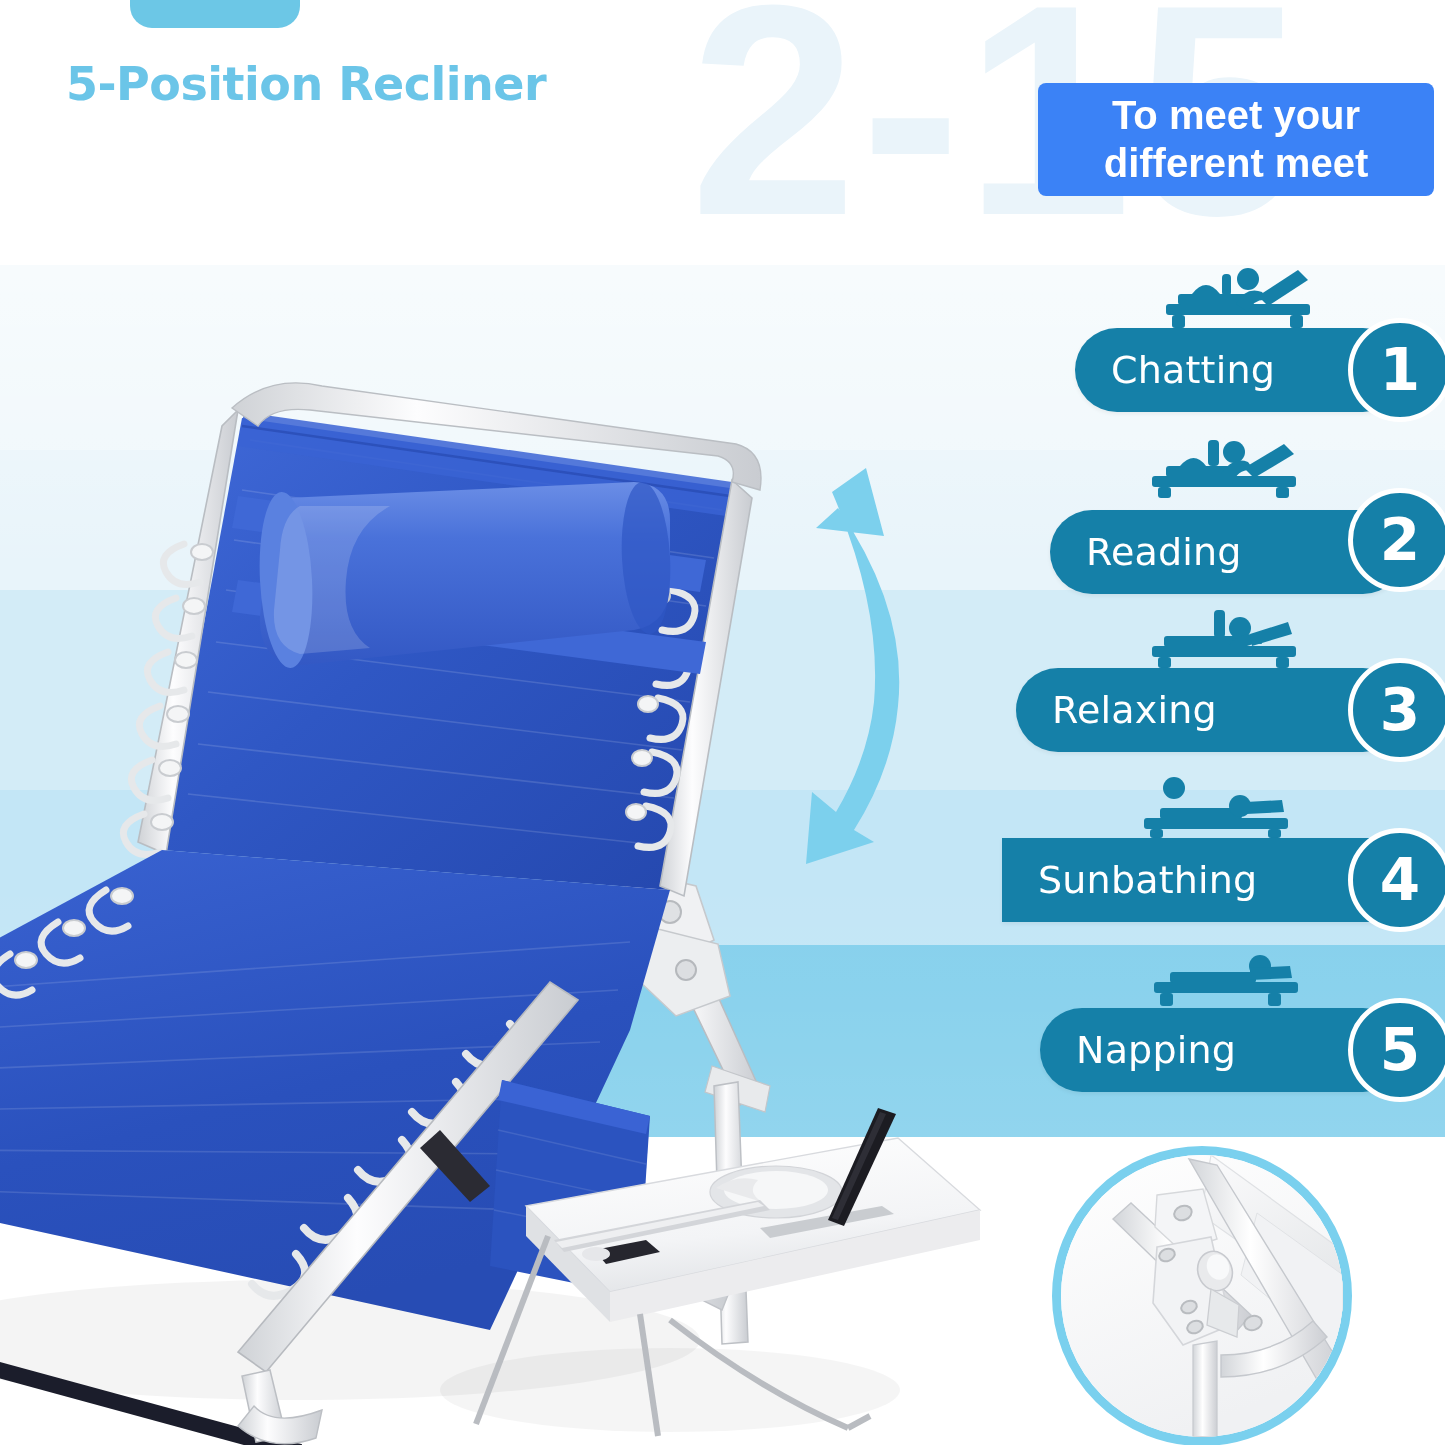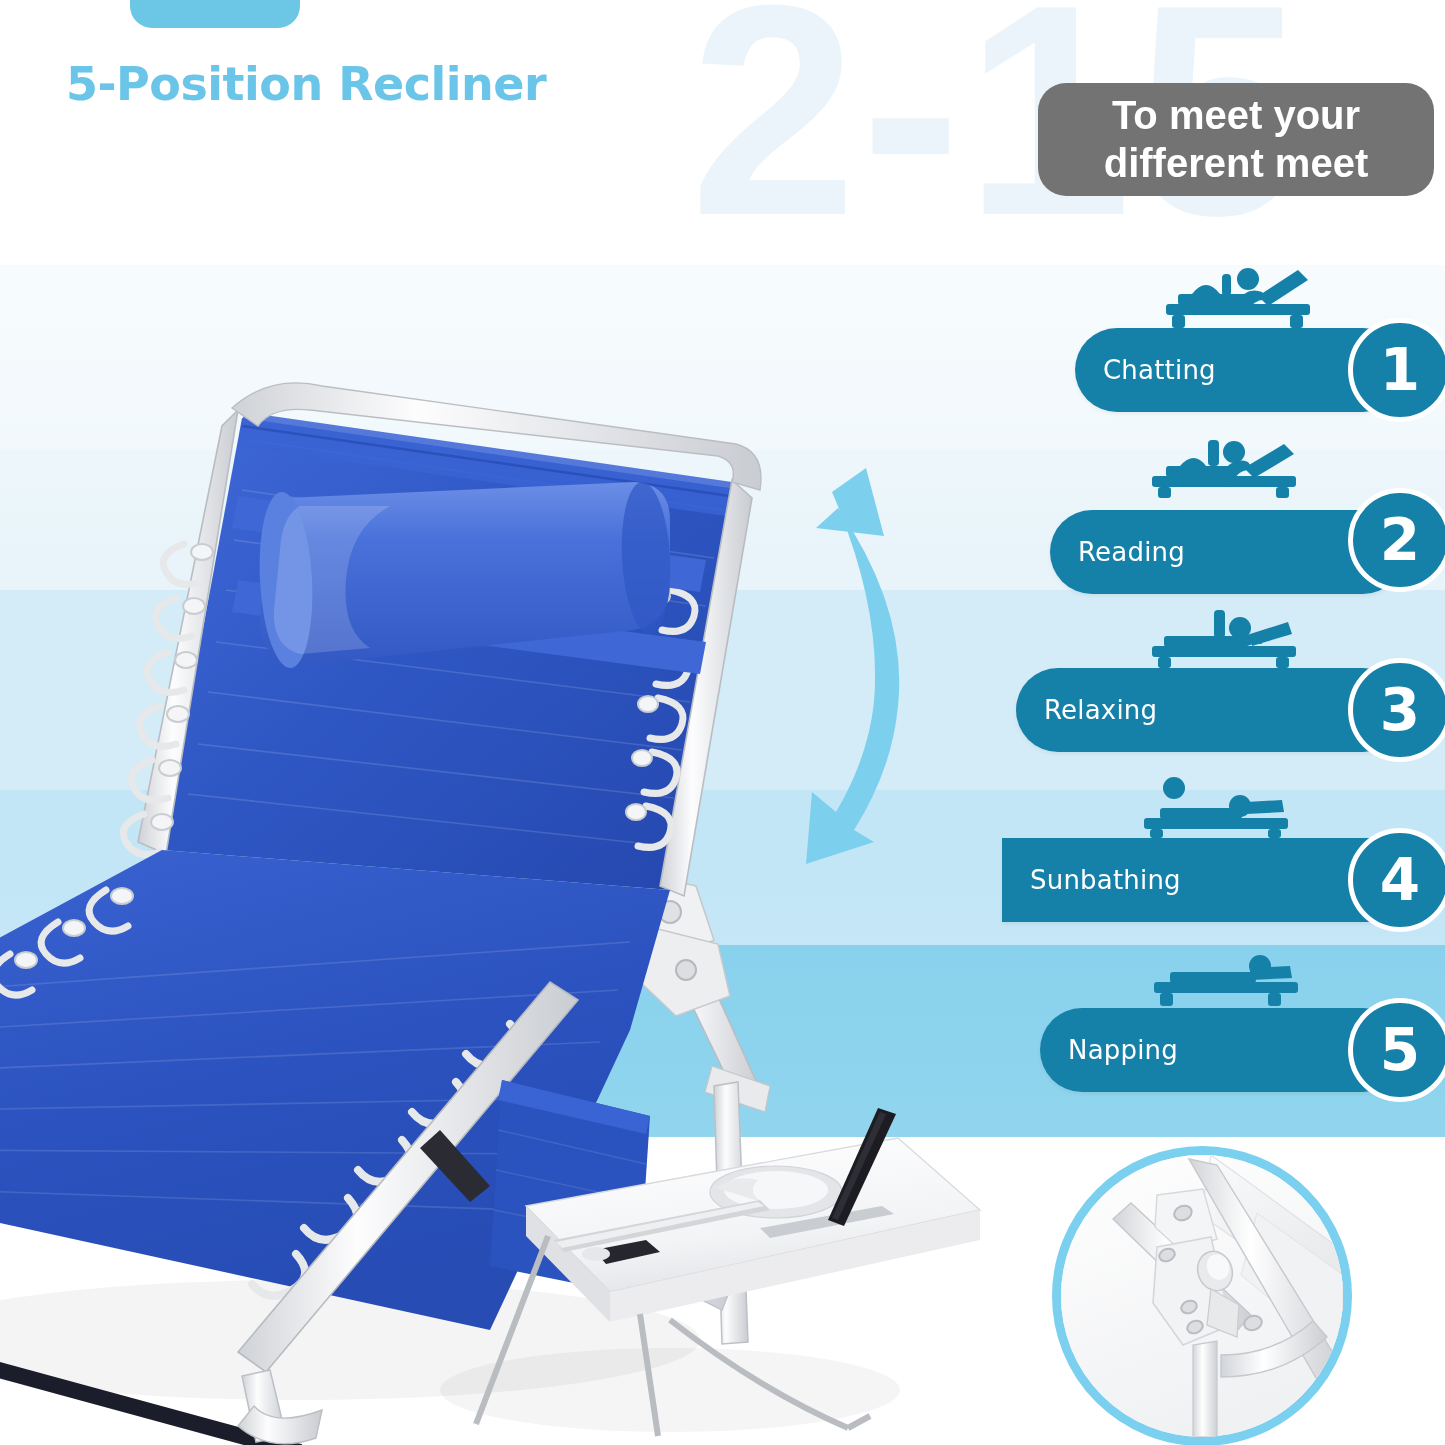--- a/index.html
+++ b/index.html
@@ -45,21 +45,21 @@
     position:absolute; left:66px; top:55px; width:880px;
     color:#6bc5e8;
     font-size:46px; line-height:1.28; font-weight:bold;
     letter-spacing:-0.5px;
     font-family:"DejaVu Sans", sans-serif;
   }
   .title-l2{ display:block; }
 
   .subtitle-badge{
     position:absolute; left:1038px; top:83px; width:396px; height:113px;
-    background:#737373; border-radius:28px;
+    background:#3b82f6; border-radius:8px;
     display:flex; flex-direction:column; align-items:center; justify-content:center;
     padding:0 14px;
   }
   .subtitle-badge span{
     display:block; color:#ffffff; font-weight:bold;
     font-size:40px; line-height:1.18; text-align:center;
     text-shadow:0 1px 0 rgba(0,0,0,.05);
   }
 
   
@@ -80,23 +80,23 @@
   .ficon{ position:absolute; top:4px; height:62px; }
   .ficon svg{ display:block; }
 
   .fpill{
     position:absolute; top:66px; height:84px;
     background:#1580a8; border-radius:42px;
     display:flex; align-items:center;
     box-shadow:0 2px 4px rgba(0,0,0,.06);
   }
   .fpill .flabel{
-    color:#ffffff; font-size:26px; font-weight:400;
+    color:#ffffff; font-size:38px; font-weight:400;
     font-family:"DejaVu Sans", sans-serif;
-    white-space:nowrap; padding-left:28px; padding-right:86px;
+    white-space:nowrap; padding-left:36px; padding-right:86px;
     letter-spacing:.2px;
     text-align:right;
   }
   .fnum{
     position:absolute; top:56px; left:318px;
     width:104px; height:104px; border-radius:50%;
     background:#1580a8; border:5px solid #ffffff;
     display:flex; align-items:center; justify-content:center;
     color:#ffffff; font-size:58px; font-weight:bold;
     font-family:"DejaVu Sans", sans-serif;

